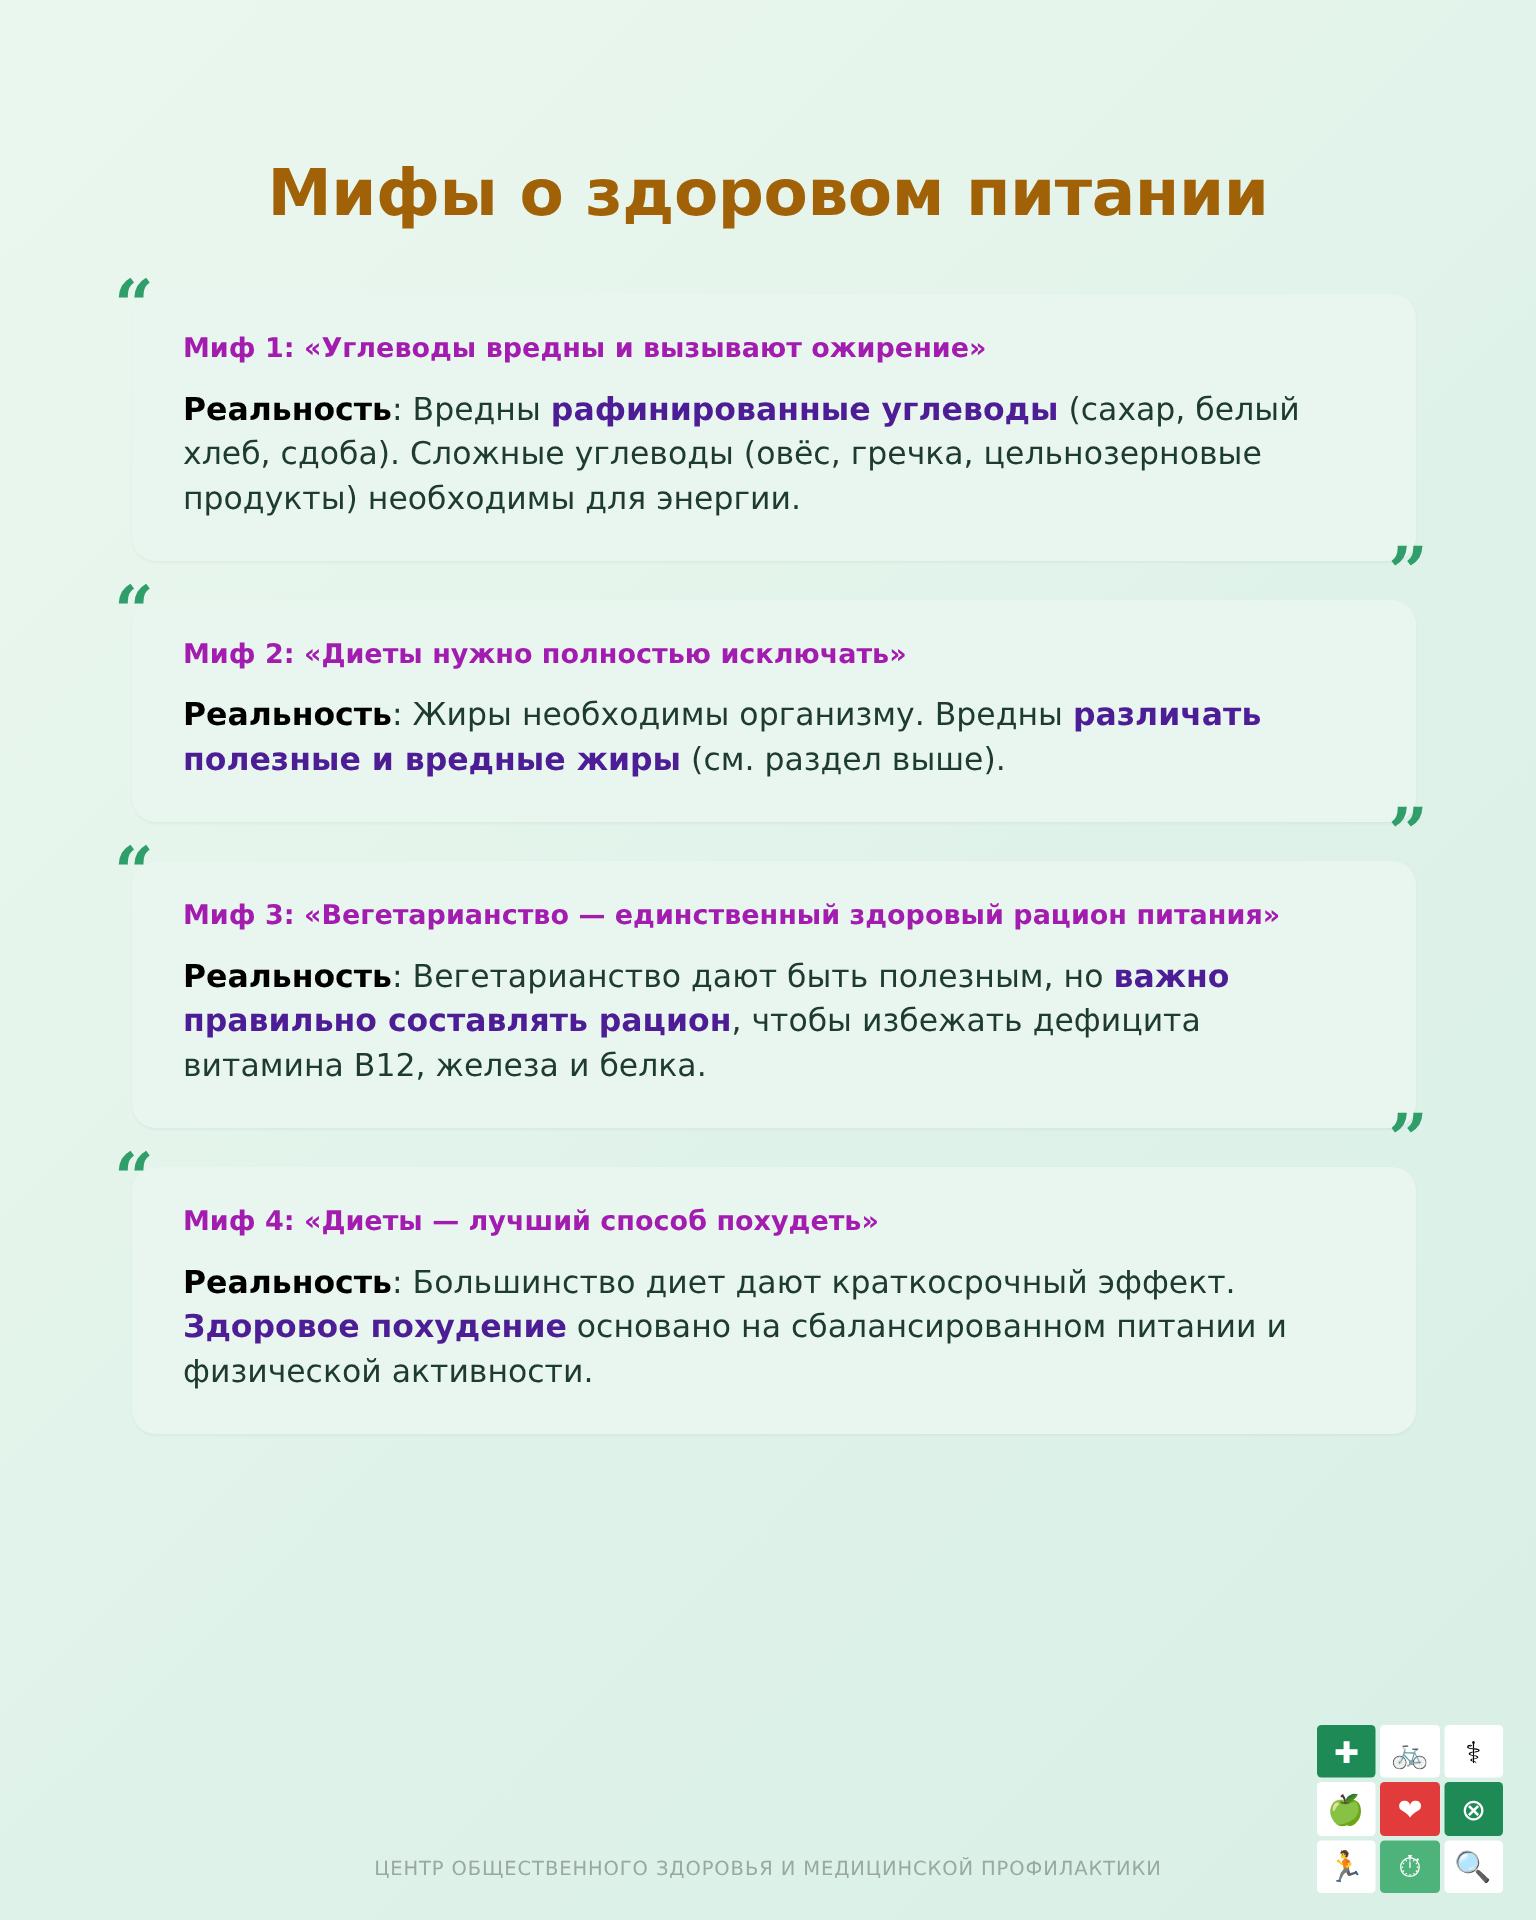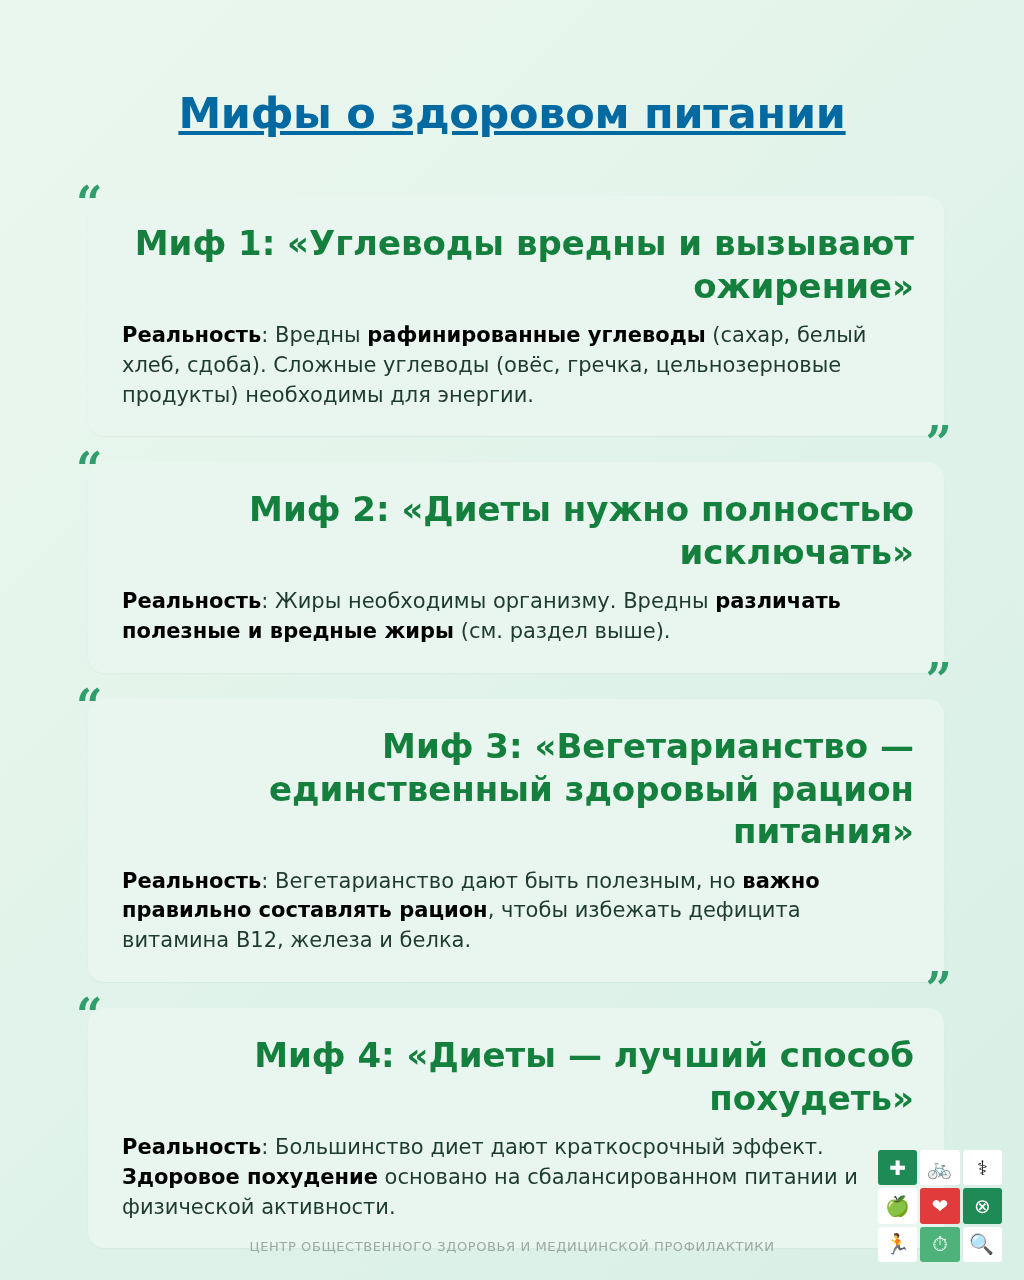--- a/index.html
+++ b/index.html
@@ -14,29 +14,28 @@
     position: relative;
     overflow: hidden;
   }
   .page {
     position: absolute;
     inset: 0;
     padding: 0;
   }
   .title {
     position: absolute;
-    top: 88px;
+    top: 104px;
     left: 0;
     width: 100%;
     text-align: center;
     font-size: 43px;
     font-weight: bold;
-    color: #0369a1;
+    color: #a16207;
     letter-spacing: -0.3px;
-    text-decoration: underline;
   }
   .cards {
     position: absolute;
     top: 196px;
     left: 88px;
     width: 856px;
   }
   .card-wrap {
     position: relative;
     margin-bottom: 26px;
@@ -62,39 +61,38 @@
     font-family: "DejaVu Serif", serif;
   }
   .card {
     background: #e9f6ef;
     border-radius: 16px;
     padding: 26px 30px 26px 34px;
     box-shadow: 0 1px 2px rgba(0,0,0,0.04);
   }
   .card h2 {
     margin: 0 0 14px 0;
-    font-size: 34px;
+    font-size: 18px;
     line-height: 1.25;
     font-weight: bold;
-    color: #15803d;
-    text-align: right;
+    color: #a21caf;
   }
   .card p {
     margin: 0;
     font-size: 21px;
     line-height: 1.42;
     color: #1d3b2e;
   }
   .lbl {
     font-weight: bold;
     color: #000000;
   }
   .hl {
     font-weight: bold;
-    color: #000000;
+    color: #4c1d95;
   }
   .footer-text {
     position: absolute;
     bottom: 26px;
     left: 0;
     width: 100%;
     text-align: center;
     font-size: 13px;
     letter-spacing: 0.6px;
     color: #9aa8a1;

